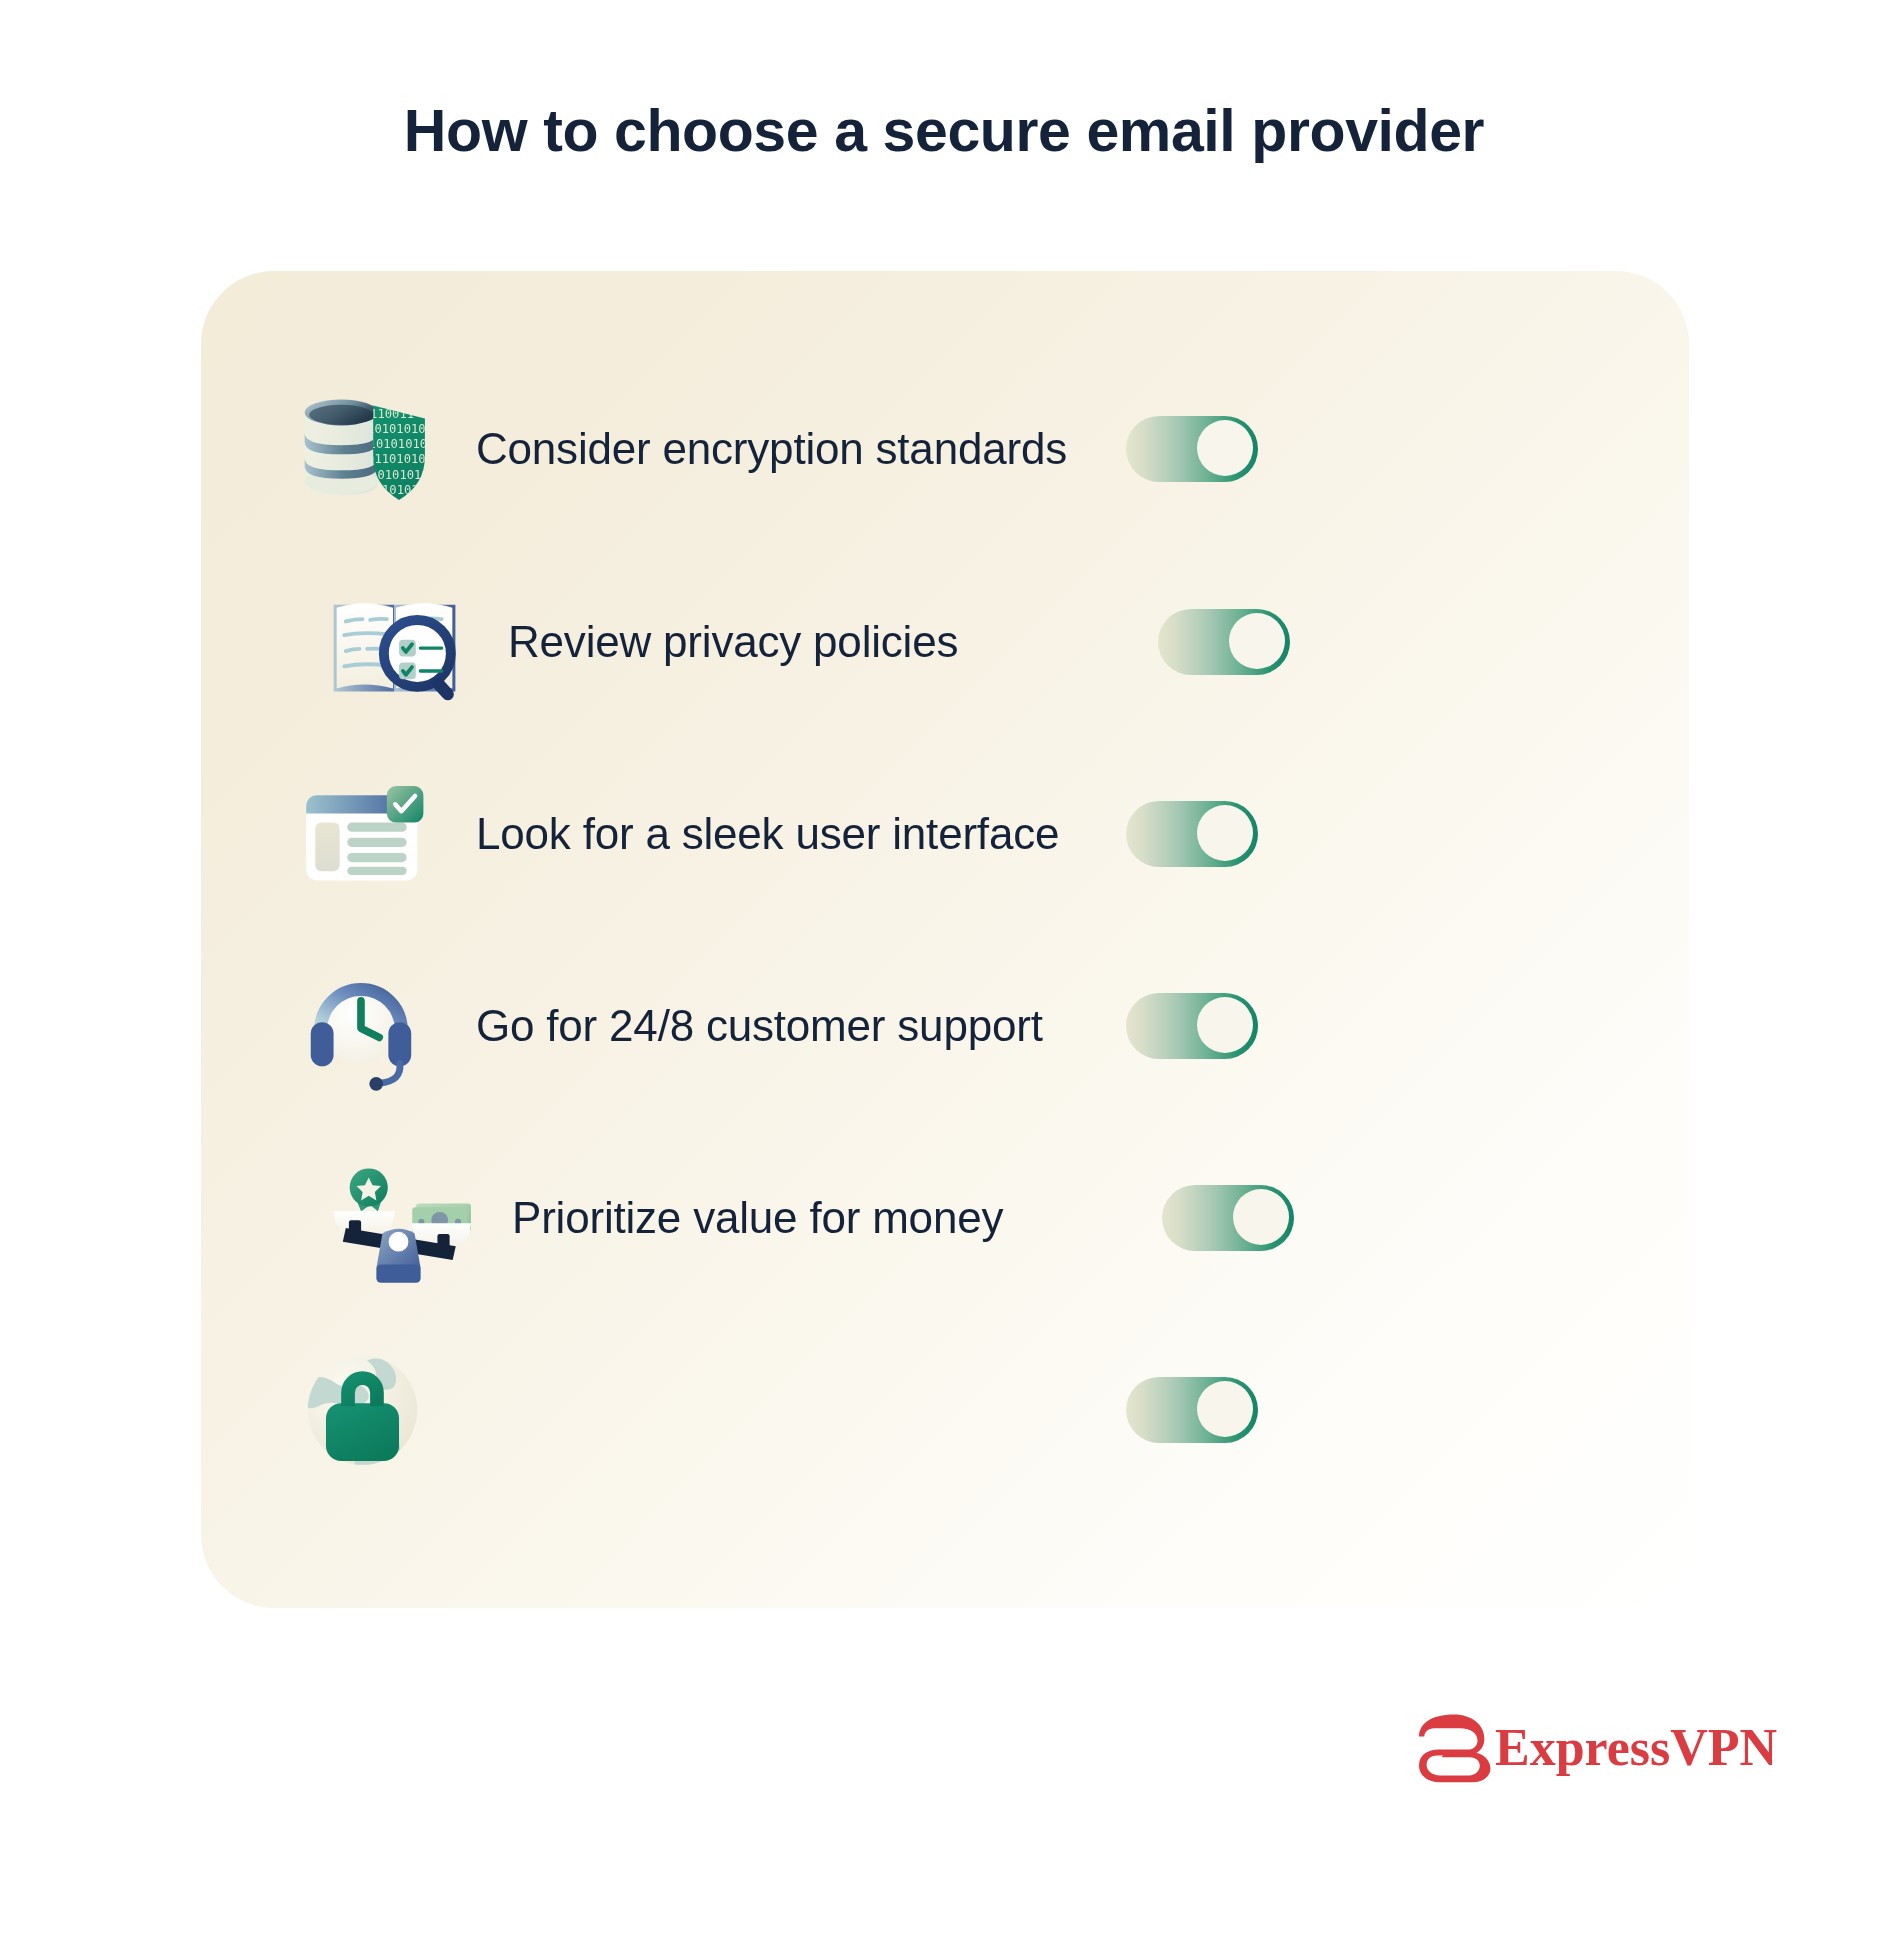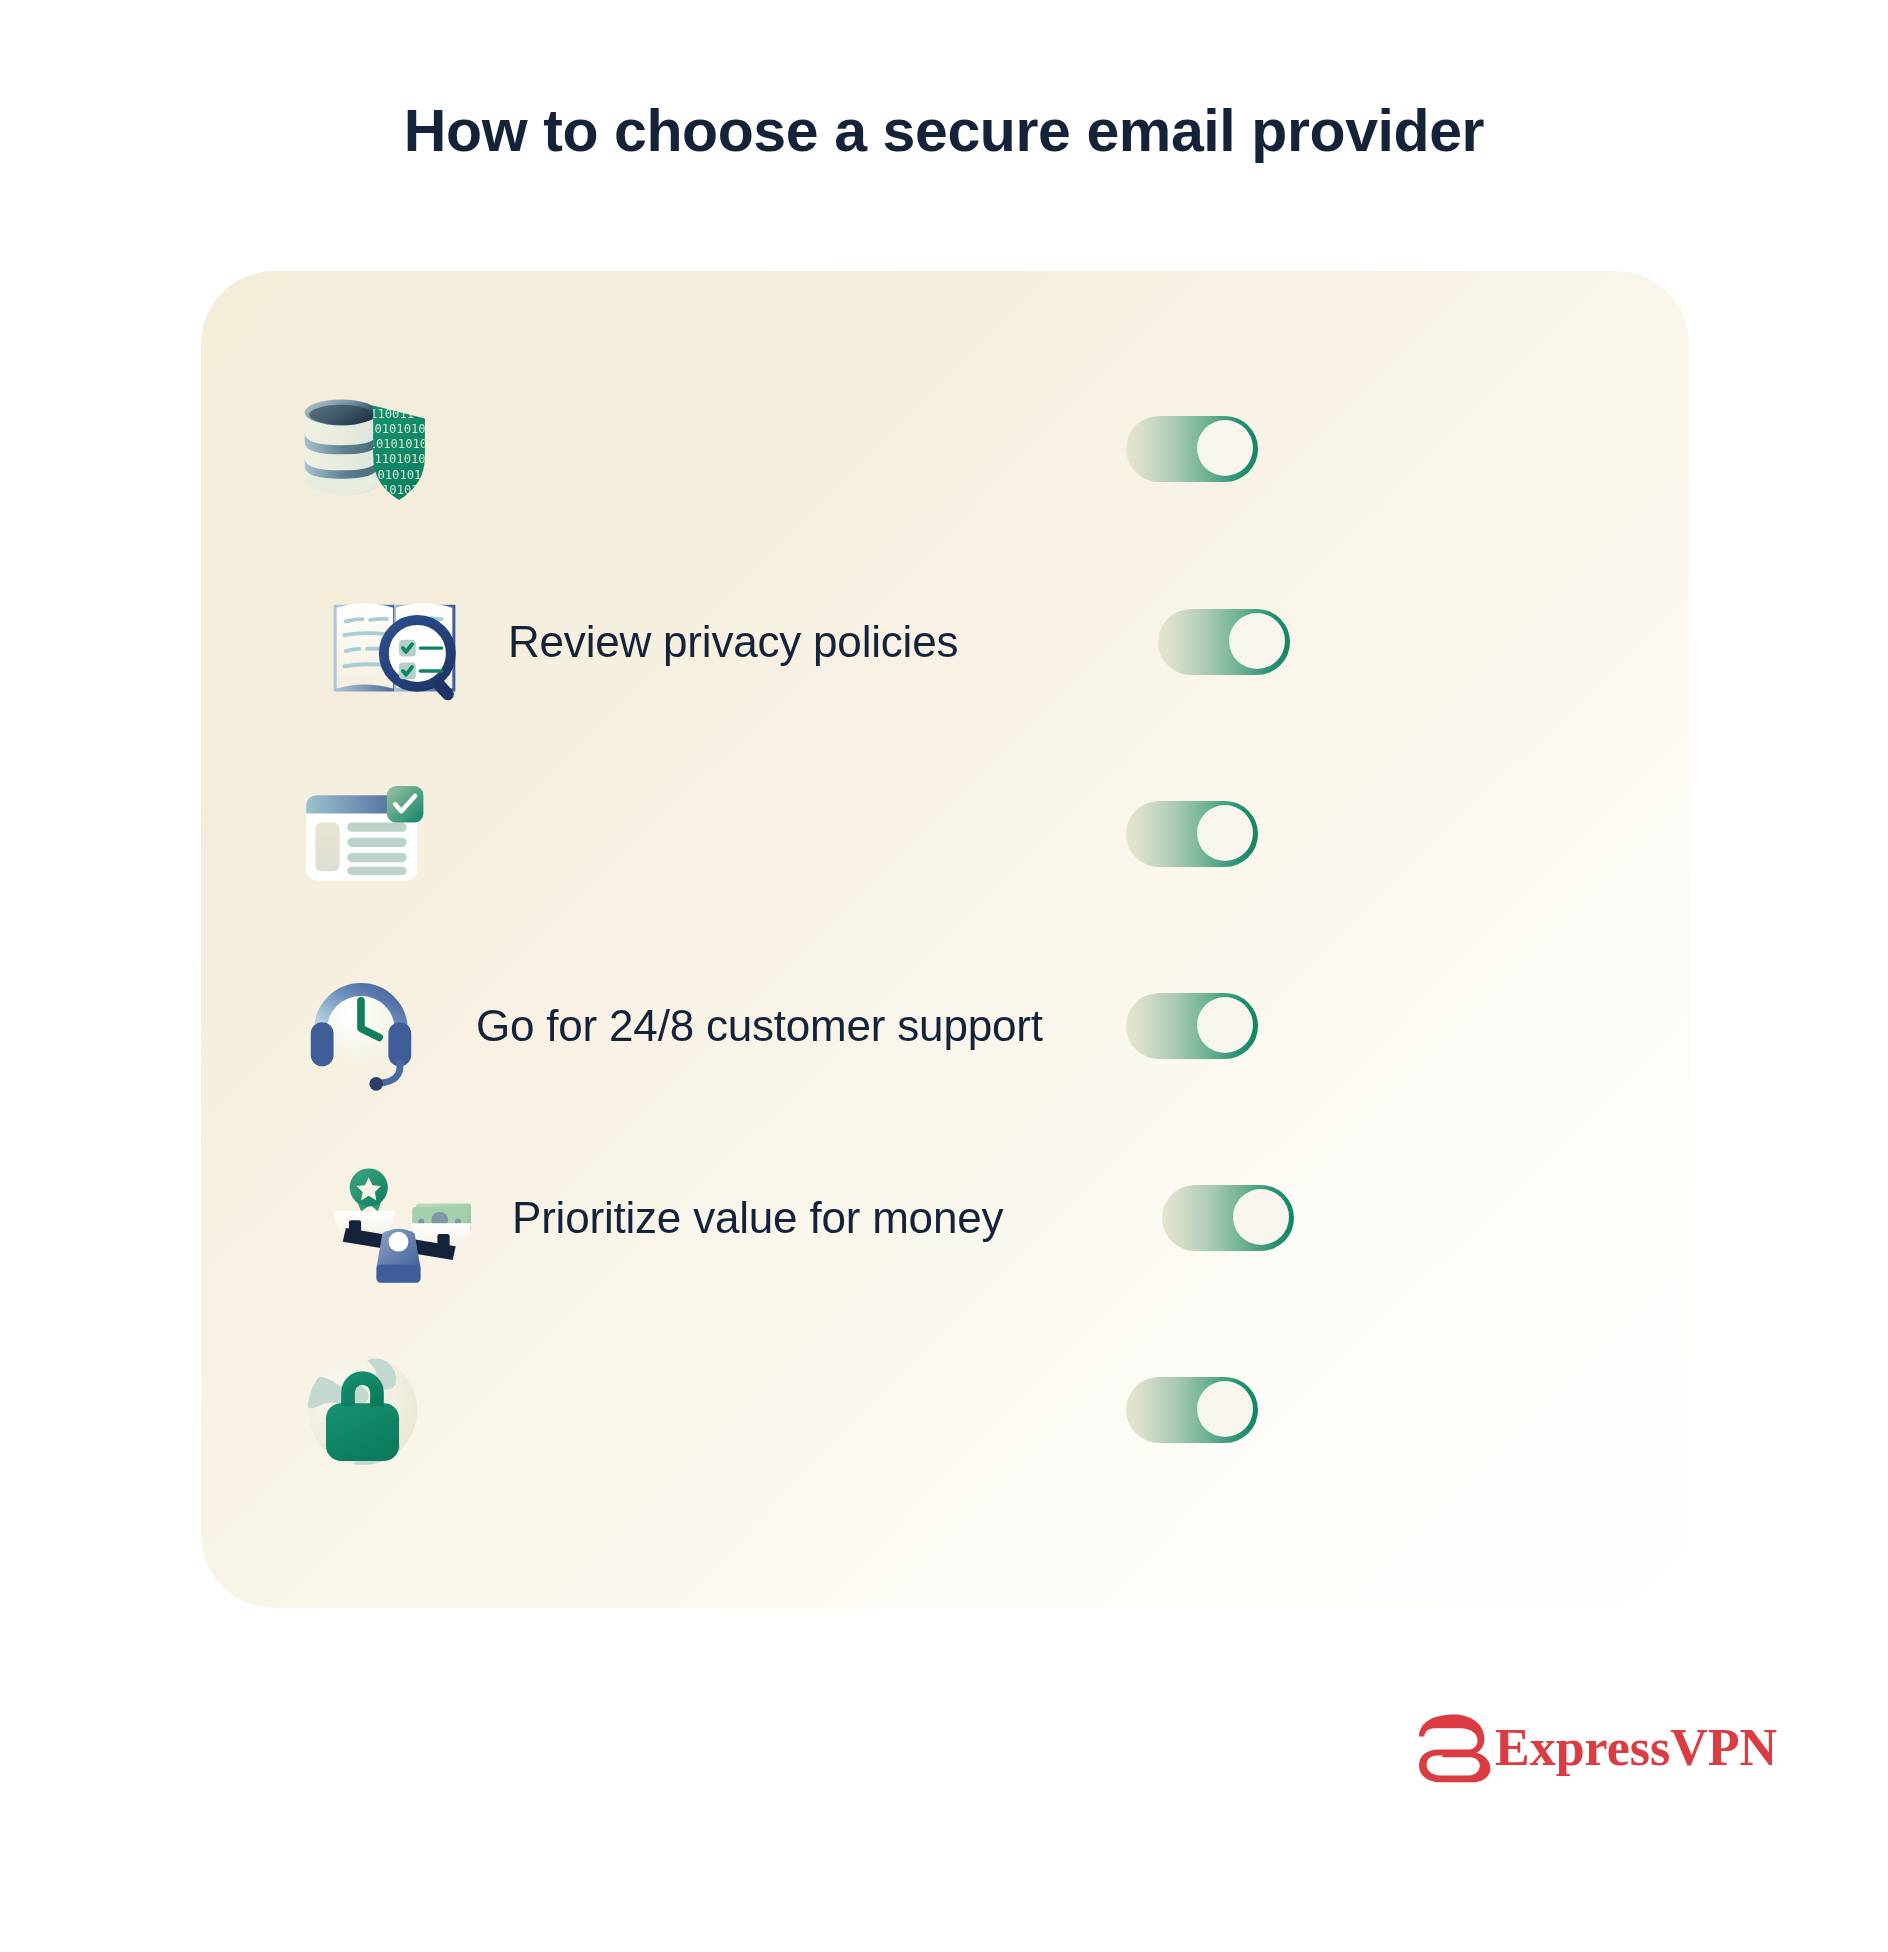--- a/index.html
+++ b/index.html
@@ -189,20 +189,21 @@
           <g clip-path="url(#shieldClip)" fill="#e9f0dc" font-family="'DejaVu Sans Mono', monospace" font-size="16" opacity="0.92">
             <text x="100" y="44">110011</text>
             <text x="96" y="64">101010101011</text>
             <text x="98" y="84">10101010000</text>
             <text x="96" y="104">0110101010110</text>
             <text x="100" y="124">10101010010</text>
             <text x="106" y="144">1101010</text>
           </g>
         </svg>
       </div>
+      <div class="row-label">Consider encryption standards</div>
       <div class="toggle">
         <div class="toggle-knob"></div>
       </div>
     </div>
 
     <div class="row row-1">
       <div class="icon-wrap">
         <svg width="137" height="130" viewBox="0 0 180 170">
           <defs>
             <linearGradient id="bookCov" x1="0" y1="0" x2="1" y2="0">
@@ -276,20 +277,21 @@
           <g fill="#bcd4c8">
             <rect x="70" y="70" width="78" height="12" rx="6"></rect>
             <rect x="70" y="90" width="78" height="12" rx="6"></rect>
             <rect x="70" y="110" width="78" height="12" rx="6"></rect>
             <rect x="70" y="128" width="78" height="11" rx="5.5"></rect>
           </g>
           <rect x="122" y="22" width="48" height="48" rx="12" fill="url(#badgeG)"></rect>
           <path d="M133 46 l8 9 l18 -20" stroke="#ffffff" stroke-width="6" fill="none" stroke-linecap="round" stroke-linejoin="round"></path>
         </svg>
       </div>
+      <div class="row-label">Look for a sleek user interface</div>
       <div class="toggle">
         <div class="toggle-knob"></div>
       </div>
     </div>
 
     <div class="row row-3">
       <div class="icon-wrap">
         <svg width="137" height="130" viewBox="0 0 180 170">
           <defs>
             <linearGradient id="bandG" x1="0" y1="0.8" x2="1" y2="0">

